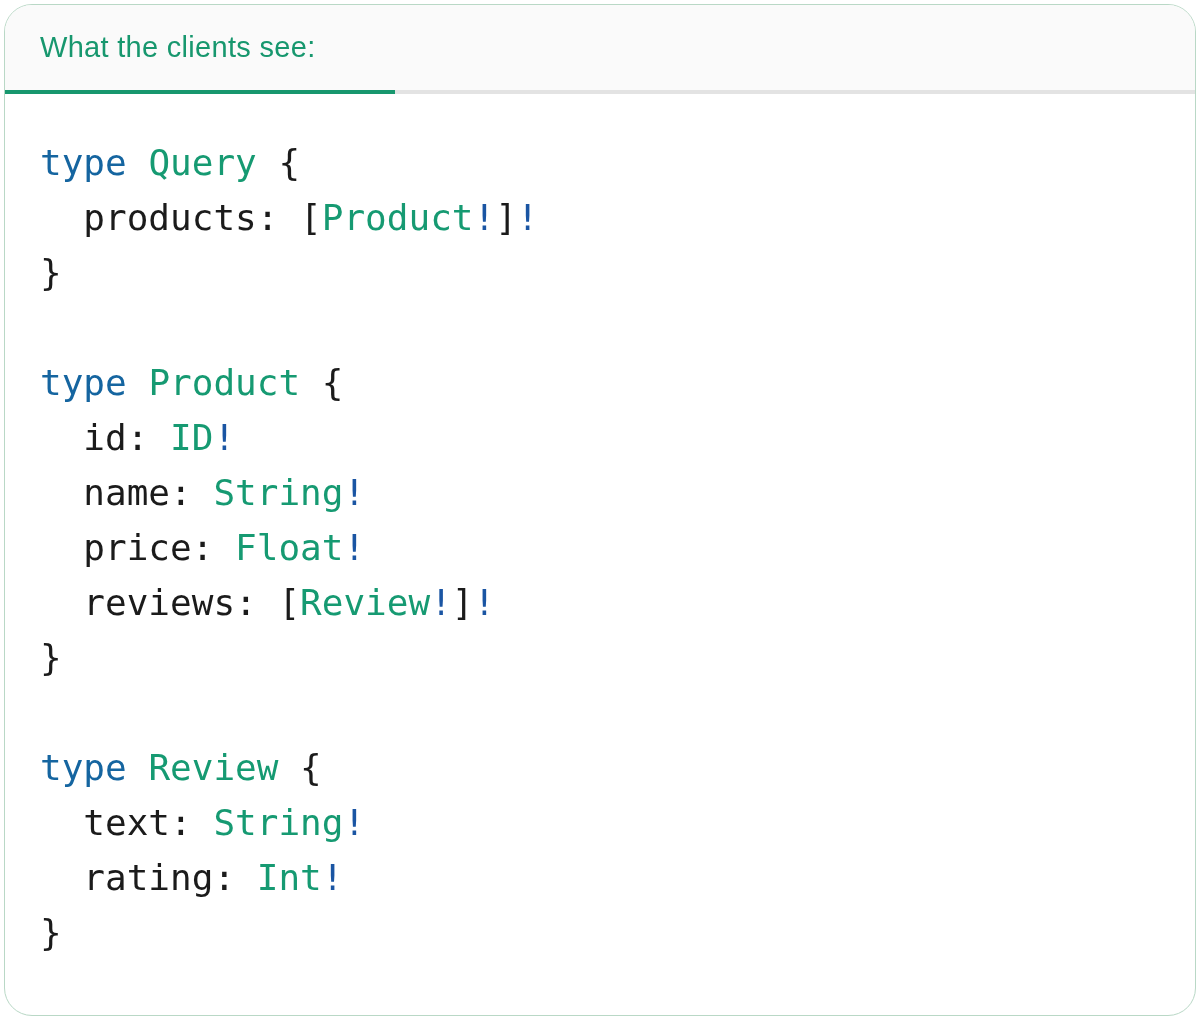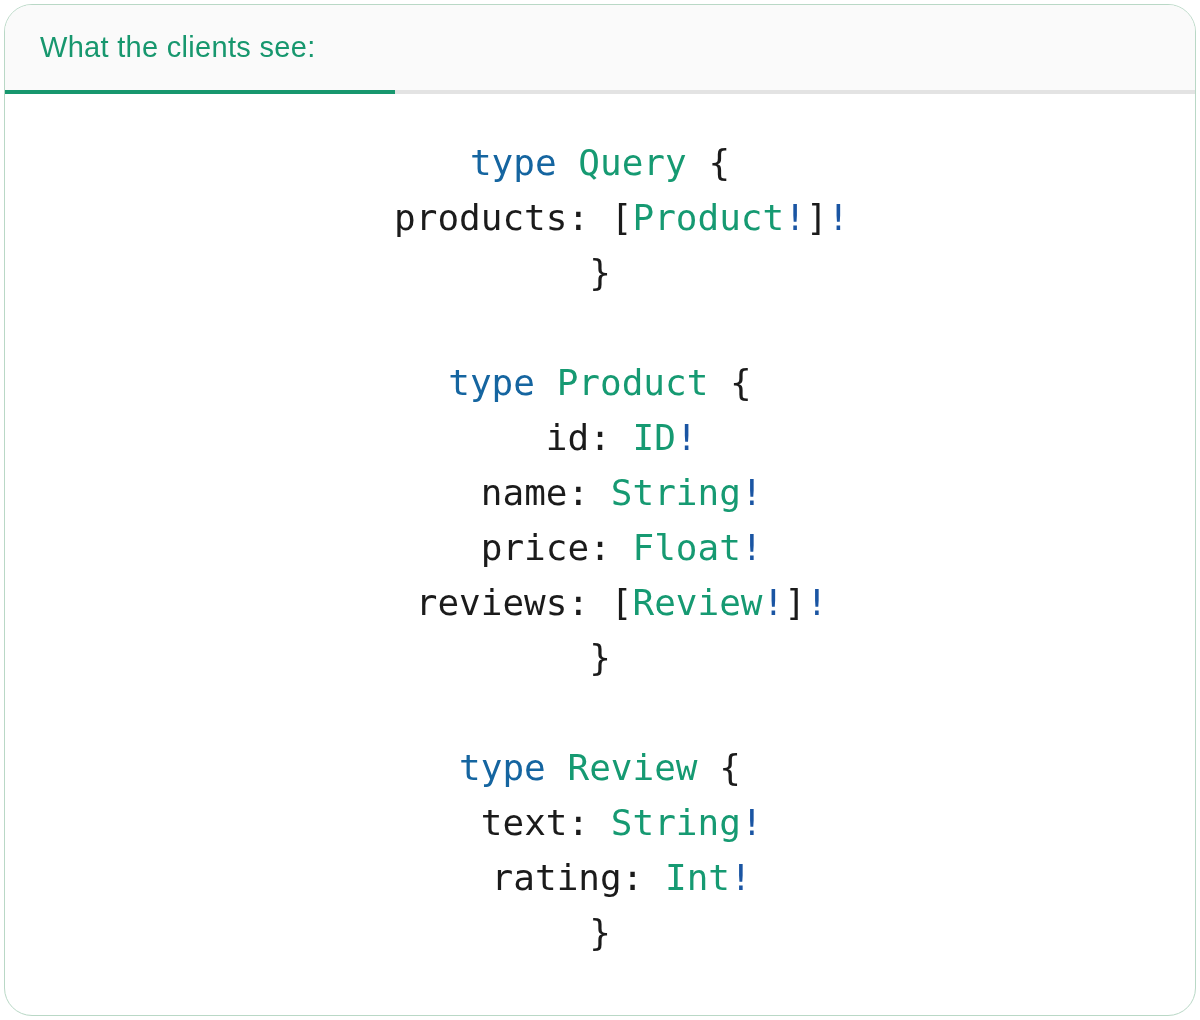--- a/index.html
+++ b/index.html
@@ -58,21 +58,20 @@
   .code{
     padding:41px 35px 0 35px;
     font-family:"DejaVu Sans Mono","Liberation Mono",monospace;
     font-size:36px;
     line-height:55px;
     color:var(--plain);
   }
   .line{
     height:55px;
     white-space:pre;
-    text-align:center;
   }
   .tok-kw{color:var(--kw);}
   .tok-type{color:var(--type);}
   .tok-bang{color:var(--bang);}
   .tok-plain{color:var(--plain);}
 </style>
 </head>
 <body>
 
 <div class="panel">

